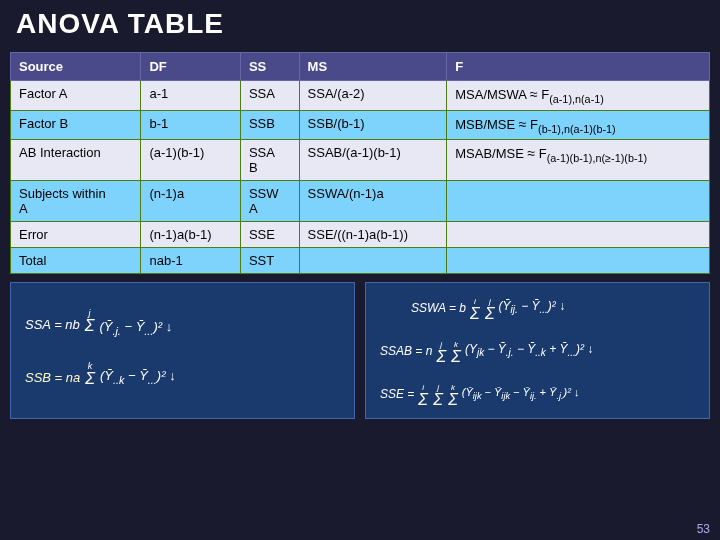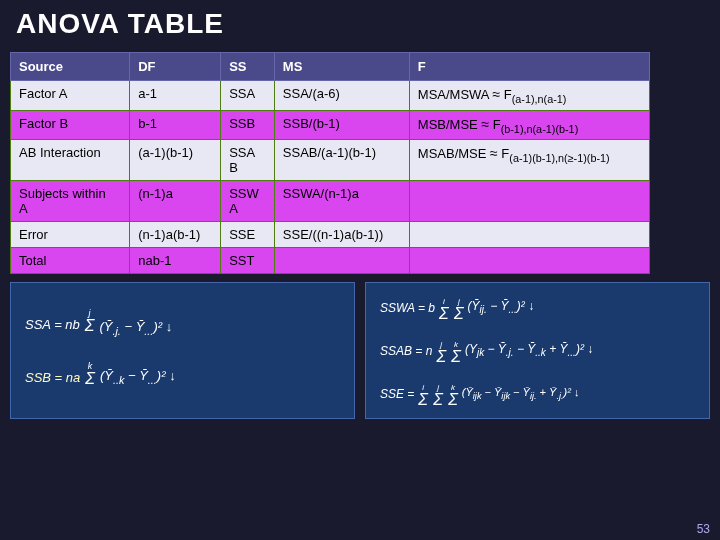--- a/index.html
+++ b/index.html
@@ -15,42 +15,42 @@
       color: white;
       font-size: 28px;
       font-weight: bold;
       padding: 8px 16px 12px 16px;
       letter-spacing: 1px;
     }
     .table-container {
       margin: 0 10px;
     }
     table {
-      width: 640px;
+      width: 700px;
       border-collapse: collapse;
       font-size: 13px;
     }
     table th {
       background-color: #4a4a8a;
       color: white;
       padding: 6px 8px;
       text-align: left;
       border: 1px solid #6666aa;
       font-weight: bold;
     }
     table td {
       padding: 5px 8px;
       border: 1px solid #4d7c0f;
       vertical-align: top;
     }
     .row-even {
       background-color: #e8e8f4;
     }
     .row-odd {
-      background-color: #d946ef;
+      background-color: #7dd3fc;
     }
     .bottom-section {
       display: flex;
       margin: 8px 10px 0 10px;
       gap: 10px;
     }
     .formula-box {
       background: #1a3a6e;
       border: 1px solid #4466aa;
       padding: 10px 14px;
@@ -112,21 +112,21 @@
         <th>MS</th>
         <th>F</th>
       </tr>
     </thead>
     <tbody>
 
       <tr class="row-even">
         <td>Factor A</td>
         <td>a-1</td>
         <td>SSA</td>
-        <td>SSA/(a-6)</td>
+        <td>SSA/(a-2)</td>
         <td>
           MSA/MSWA <span class="approx">≈</span> F<sub>(a-1),n(a-1)</sub>
         </td>
       </tr>
 
       <tr class="row-odd">
         <td>Factor B</td>
         <td>b-1</td>
         <td>SSB</td>
         <td>SSB/(b-1)</td>
@@ -197,21 +197,21 @@
           </span>
         </span>
         <span style="color:white; font-style:italic; font-size:13px;">(Ȳ<sub>..k</sub> − Ȳ<sub>...</sub>)² ↓</span>
       </div>
     </div>
   </div>
 
   <div class="formula-box">
     <div class="formula-img">
       <div class="f-row">
-        <span style="color:white; font-style:italic; font-size:12px;">SSWA = b</span>
+        <span style="color:white; font-style:italic; font-size:12px;margin-left:31px;">SSWA = b</span>
         <span style="margin:0 3px;">
           <span class="sum-block">
             <span style="font-size:8px; color:white;">i</span>
             <span class="sigma-big" style="color:white;">Σ</span>
           </span>
           <span class="sum-block">
             <span style="font-size:8px; color:white;">j</span>
             <span class="sigma-big" style="color:white;">Σ</span>
           </span>
         </span>

